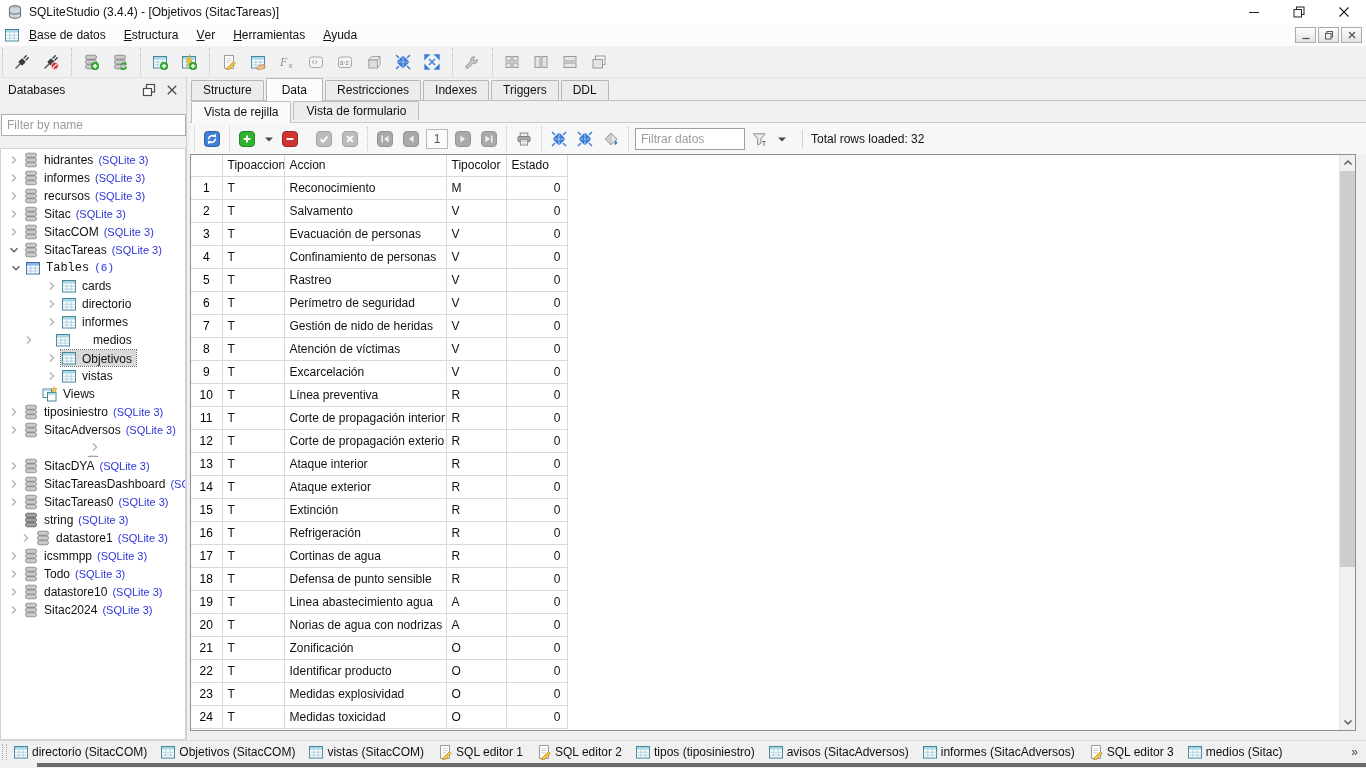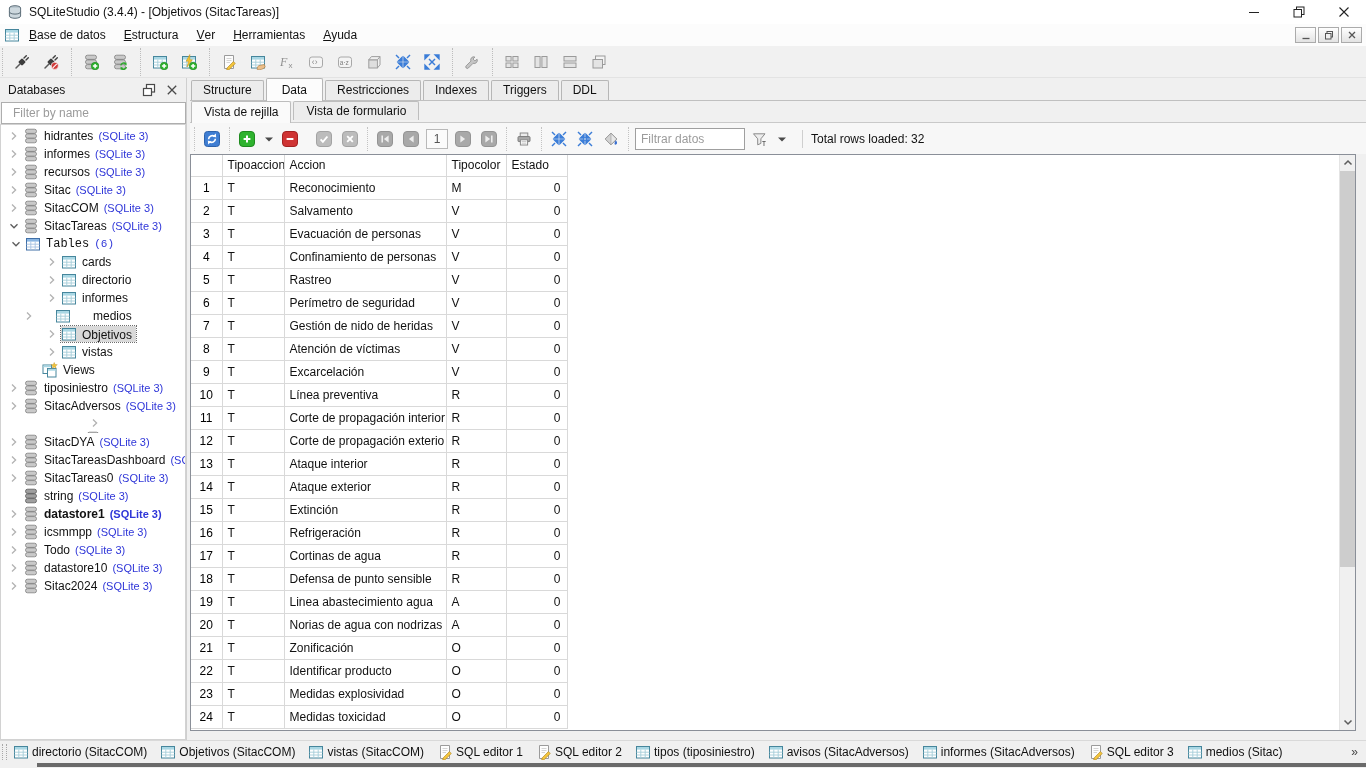--- a/index.html
+++ b/index.html
@@ -25,21 +25,21 @@
   .toolbar{height:32px;background:#f1f1f1;display:flex;align-items:center;flex:none;border-bottom:1px solid #e3e3e3}
   .tgroup{display:flex;align-items:center;padding:0 4px;height:28px;border-left:1px dotted #bdbdbd;margin-left:2px}
   .tbtn{width:29px;height:26px;display:flex;align-items:center;justify-content:center}
 
   
   .bodyrow{flex:1;display:flex;min-height:0}
   .sidebar{width:187px;flex:none;display:flex;flex-direction:column;border-right:1px solid #cfcfcf;background:#f0f0f0}
   .phead{height:24px;display:flex;align-items:center;padding:0 4px 0 8px;gap:3px;flex:none}
   .ptitle{flex:1}
   .pbtn{width:20px;height:18px;display:flex;align-items:center;justify-content:center}
-  .filter{margin:0 1px;height:22px;border:1px solid #aeaeae;padding:0 11px;font:inherit;background:#fff;flex:none;width:185px}
+  .filter{margin:12px 1px;height:22px;border:1px solid #aeaeae;padding:0 5px;font:inherit;background:#fff;flex:none;width:185px}
   .filter::placeholder{color:#9b9b9b}
   .tree{flex:1;background:#fff;border:1px solid #d2d2d2;overflow:hidden;padding-top:2px}
   .trow{height:18px;display:flex;align-items:center;white-space:nowrap;overflow:hidden}
   .chev{width:18px;height:16px;flex:none;display:flex;align-items:center;justify-content:center}
   .ticon{margin-right:5px}
   .tsuffix{color:var(--sqlite-suffix,#2f36d8);margin-left:5px;font-size:11px}
   .tsel{display:flex;align-items:flex-end;background:var(--selection-bg,#d9d9d9);outline:1px dotted #6e6e6e;padding-right:4px}
 
   
   .main{flex:1;display:flex;flex-direction:column;min-width:0;padding-left:3px}
@@ -755,21 +755,21 @@
                 <g fill="#9f9f9f" stroke="#585858" stroke-width="0.8">
                   <rect x="2.5" y="1.2" width="11" height="4.2" rx="2"></rect>
                   <rect x="2.5" y="5.9" width="11" height="4.2" rx="2"></rect>
                   <rect x="2.5" y="10.6" width="11" height="4.2" rx="2"></rect>
                 </g>
               </svg>
             </span>
             <span class="tlabel">string</span>
             <span class="tsuffix">(SQLite 3)</span>
           </div>
-          <div class="trow" style="padding-left: 4px; font-weight: bold;">
+          <div class="trow" style="padding-left: 16px;">
             <span class="chev">
               <svg width="16" height="16" viewBox="0 0 16 16" xmlns="http://www.w3.org/2000/svg">
                 <polyline points="6,4.5 9.6,8 6,11.5" fill="none" stroke="#b2b2b2" stroke-width="1.3"></polyline>
               </svg>
             </span>
             <span class="ic ticon">
               <svg width="16" height="16" viewBox="0 0 16 16" xmlns="http://www.w3.org/2000/svg">
                 <g fill="#c9c9c9" stroke="#7e7e7e" stroke-width="0.8">
                   <rect x="2.5" y="1.2" width="11" height="4.2" rx="2"></rect>
                   <rect x="2.5" y="5.9" width="11" height="4.2" rx="2"></rect>

